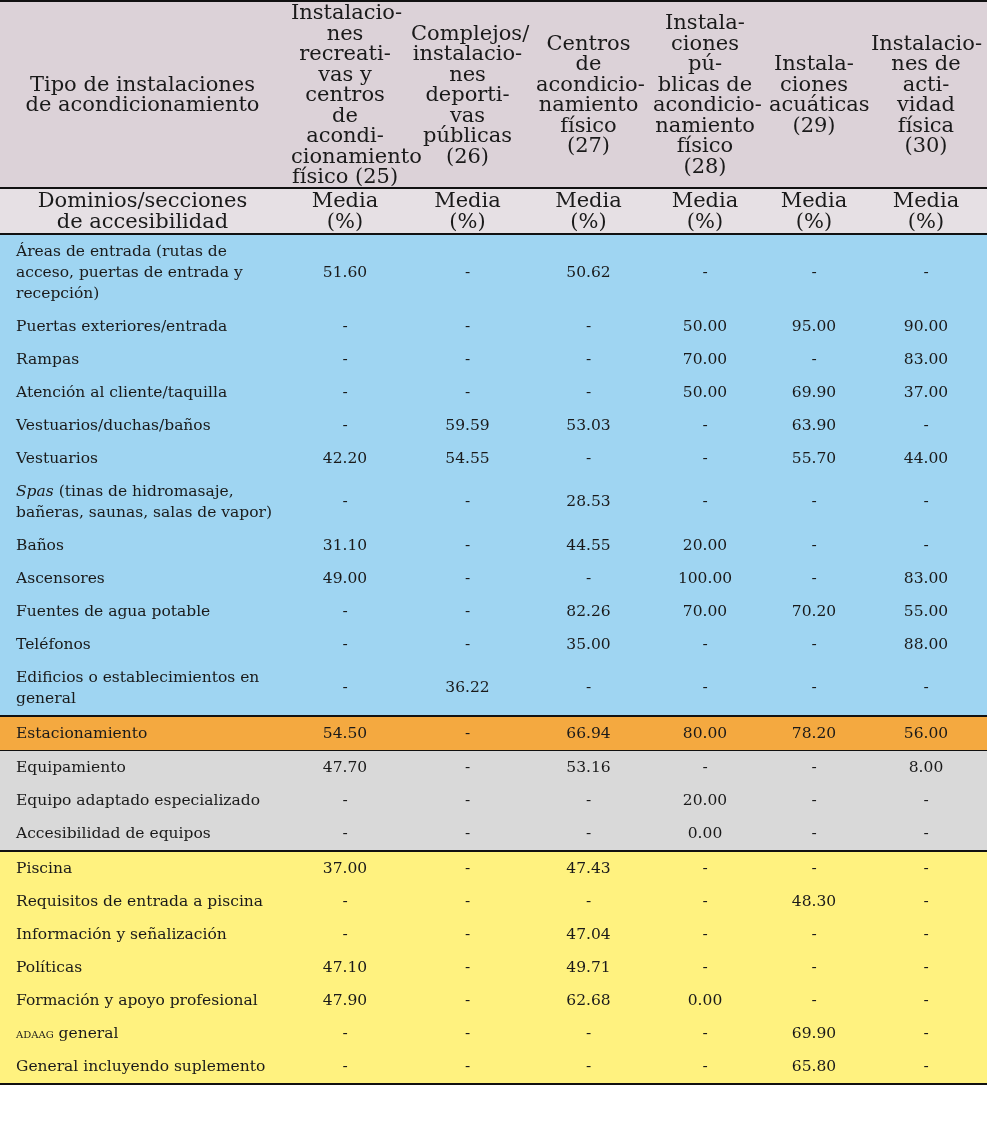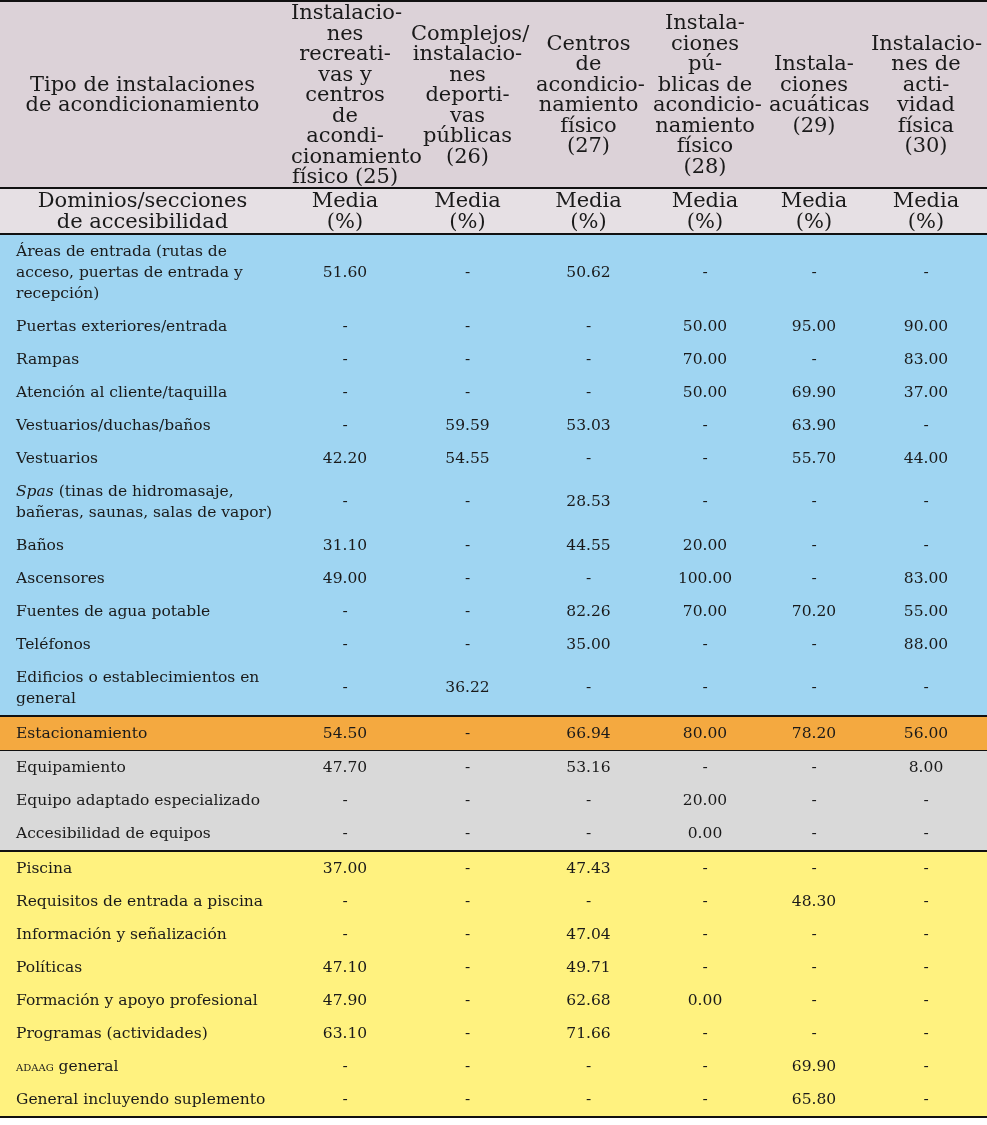--- a/index.html
+++ b/index.html
@@ -255,29 +255,20 @@
       <tr>
         <td class="label"><span>Formación y apoyo profesional</span></td>
         <td class="val">47.90</td>
         <td class="val">-</td>
         <td class="val">62.68</td>
         <td class="val">0.00</td>
         <td class="val">-</td>
         <td class="val">-</td>
       </tr>
       <tr>
-        <td class="label"><span>Programas (actividades)</span></td>
-        <td class="val">63.10</td>
-        <td class="val">-</td>
-        <td class="val">71.66</td>
-        <td class="val">-</td>
-        <td class="val">-</td>
-        <td class="val">-</td>
-      </tr>
-      <tr>
         <td class="label"><span class="sc">ADAAG</span><span> general</span></td>
         <td class="val">-</td>
         <td class="val">-</td>
         <td class="val">-</td>
         <td class="val">-</td>
         <td class="val">69.90</td>
         <td class="val">-</td>
       </tr>
       <tr>
         <td class="label"><span>General incluyendo suplemento</span></td>

